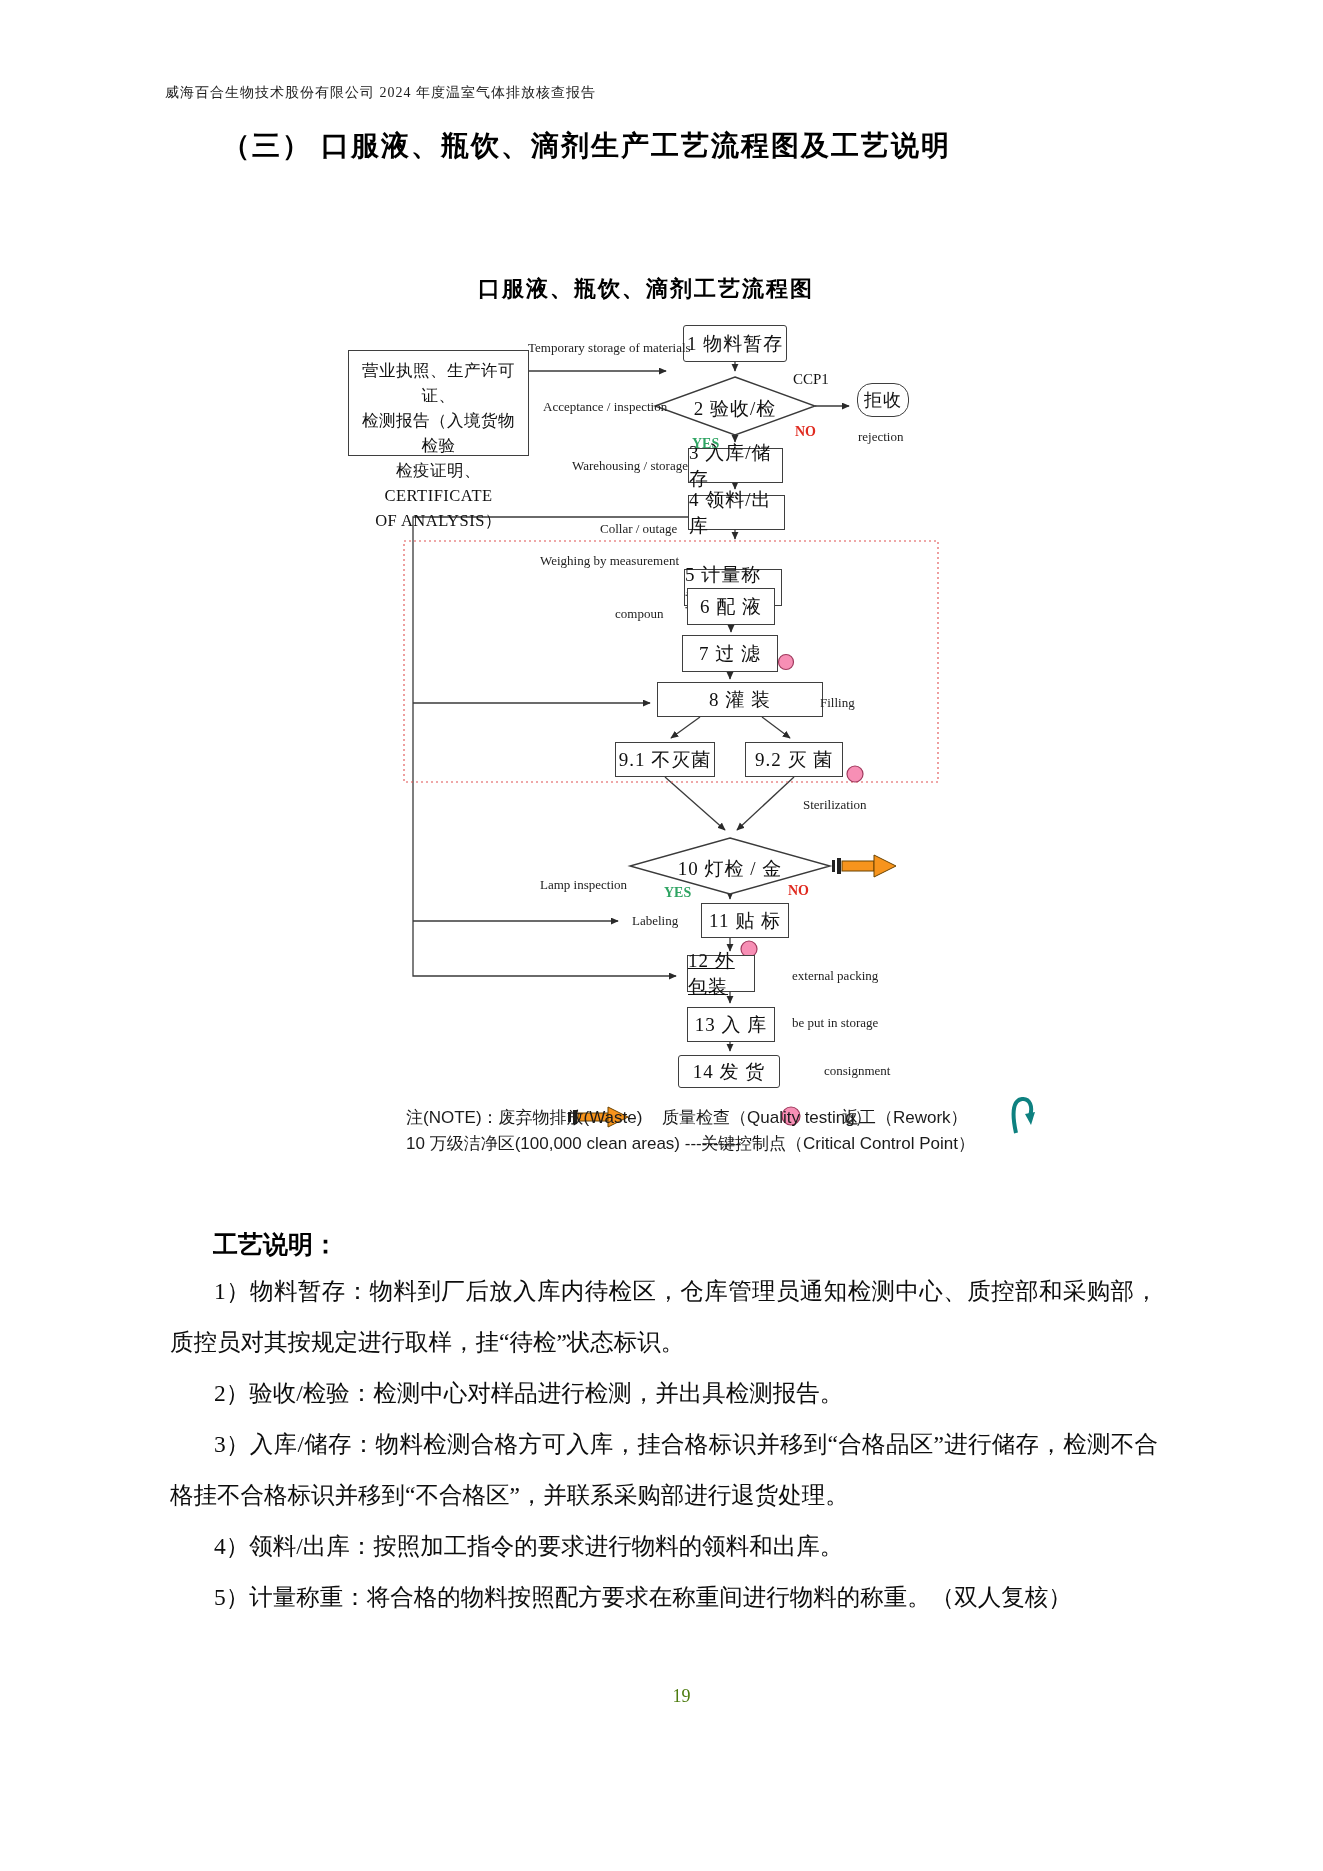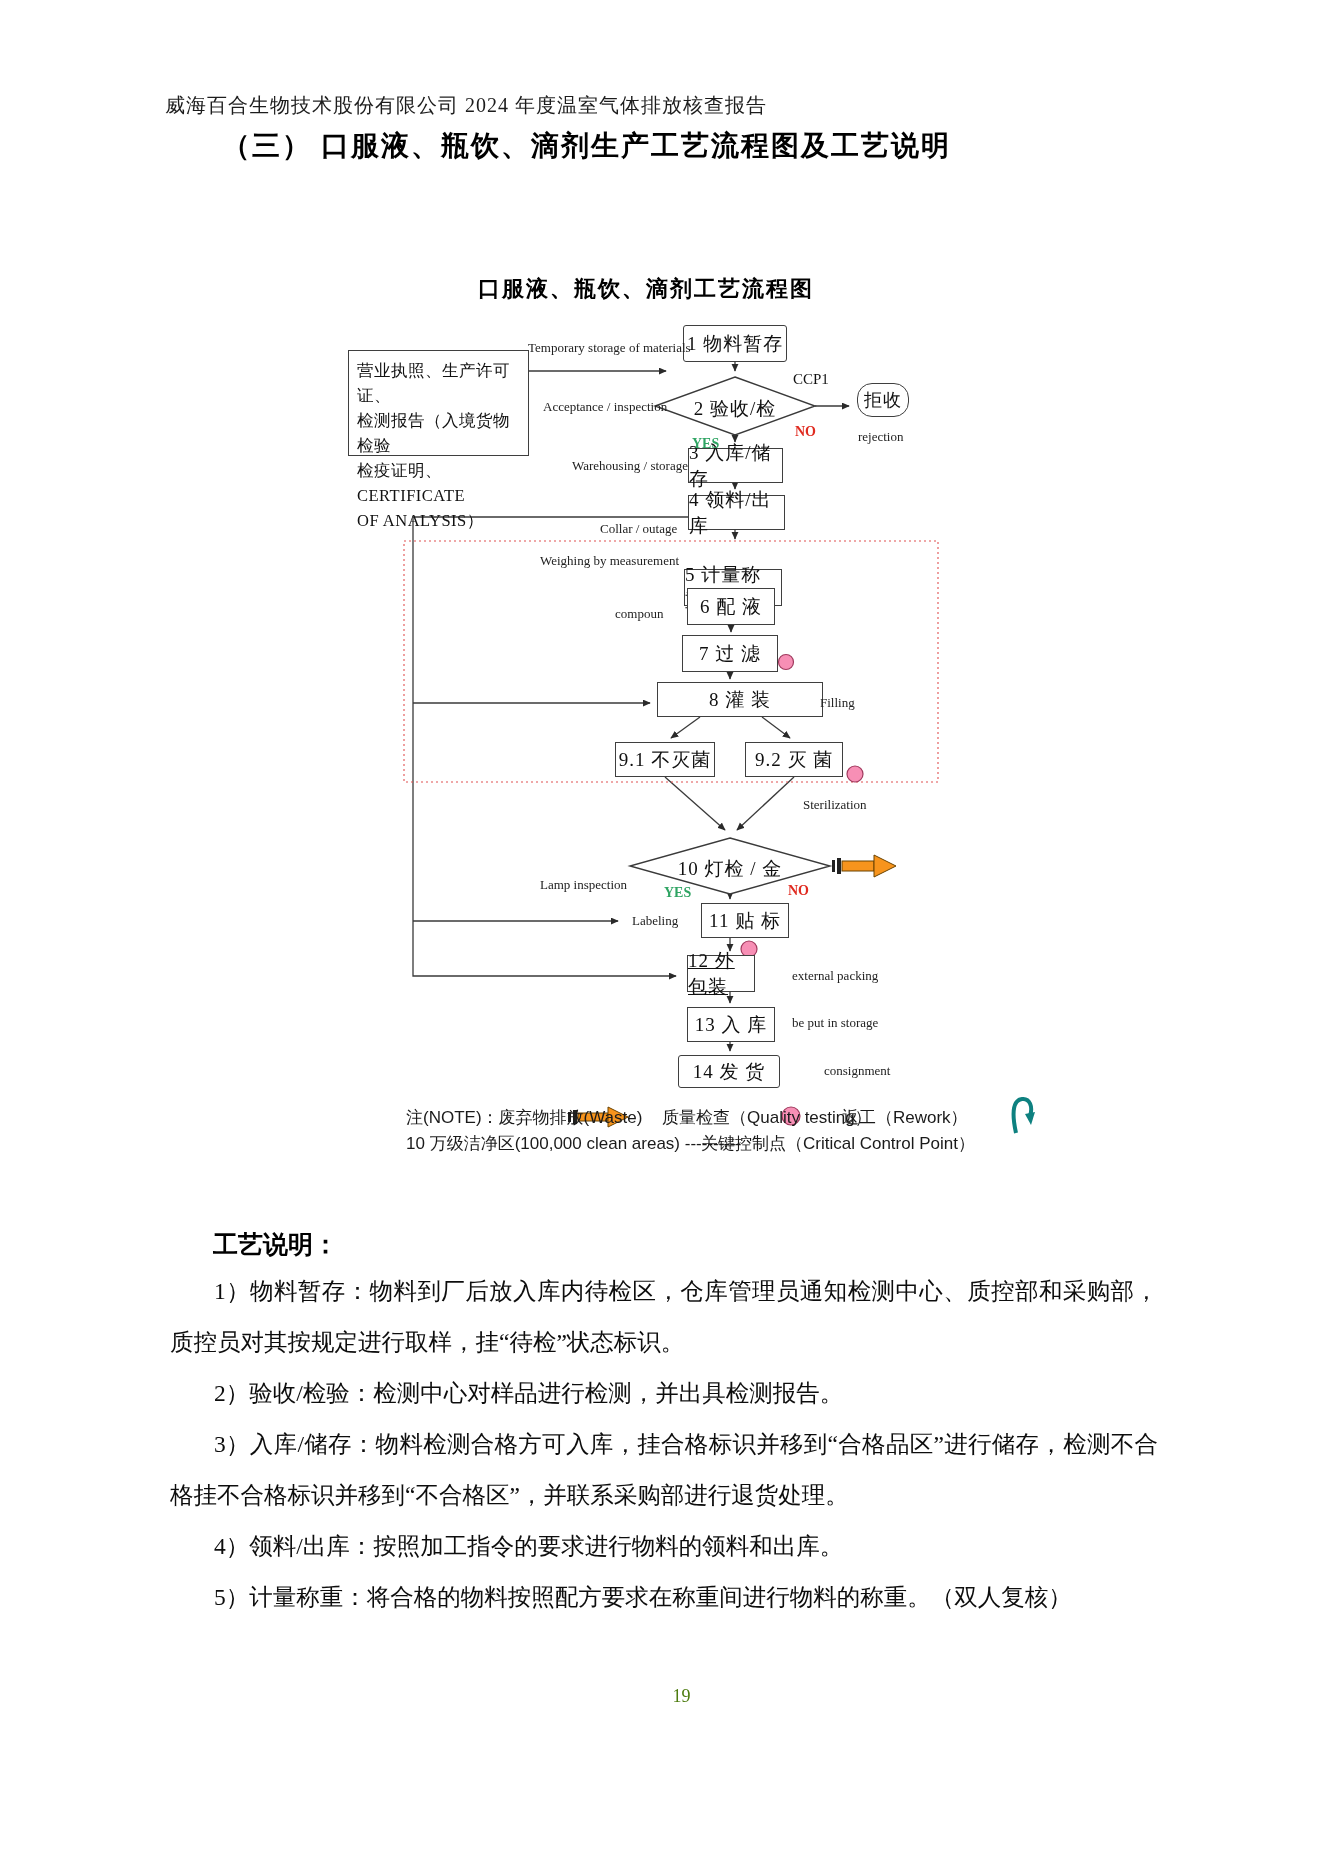--- a/index.html
+++ b/index.html
@@ -1,26 +1,26 @@
 <!DOCTYPE html>
 <html><head>
 <meta charset="utf-8">
 <style>
   html,body{margin:0;padding:0;background:#fff;}
   #page{position:relative;width:1323px;height:1871px;background:#ffffff;overflow:hidden;
         font-family:"Liberation Serif",serif;color:#111;}
-  .hdr{position:absolute;left:165px;top:92px;font-size:20px;letter-spacing:1px;color:#1c1c1c;}
+  .hdr{position:absolute;left:165px;top:84px;font-size:14px;letter-spacing:1px;color:#1c1c1c;}
   .sec-title{position:absolute;left:222px;top:127px;font-size:28px;font-weight:bold;letter-spacing:2px;color:#000;}
   .flow-title{position:absolute;left:478px;top:274px;font-size:22px;font-weight:bold;letter-spacing:2px;color:#000;}
   .fc-svg{position:absolute;left:0;top:0;z-index:1;}
   .fc-box{position:absolute;border:1.4px solid #3f3f3f;background:#fff;display:flex;align-items:center;justify-content:center;
           font-size:19px;letter-spacing:1px;color:#101010;z-index:2;box-sizing:border-box;}
   .round{border-radius:3px;}
   .src-box{position:absolute;left:348px;top:350px;width:181px;height:106px;border:1.6px solid #3f3f3f;background:#fff;
-           box-sizing:border-box;padding:7px 8px;font-size:16.5px;line-height:25px;white-space:pre-line;z-index:2;letter-spacing:0.5px;}
+           box-sizing:border-box;padding:7px 8px;font-size:16.5px;line-height:25px;white-space:pre-line;z-index:2;letter-spacing:0.5px;text-align:center;}
   .dtext{position:absolute;z-index:2;text-align:center;font-size:19px;letter-spacing:1px;color:#101010;}
   .lbl{position:absolute;z-index:2;font-size:13px;color:#222;white-space:nowrap;}
   .lbl15{position:absolute;z-index:2;font-size:15px;color:#111;white-space:nowrap;}
   .yes{position:absolute;z-index:2;font-size:14px;font-weight:600;white-space:nowrap;}
   .no{position:absolute;z-index:2;font-size:14px;font-weight:600;white-space:nowrap;}
   .leg{position:absolute;z-index:2;font-family:"Liberation Sans",sans-serif;font-size:17px;color:#1a1a1a;white-space:nowrap;margin-left:24px;}
   .desc-h{position:absolute;left:213px;top:1228px;font-family:"Liberation Sans",sans-serif;font-size:25px;font-weight:bold;color:#000;}
   .desc{position:absolute;left:170px;top:1266px;width:988px;font-size:23.5px;line-height:51px;text-align:justify;color:#0d0d0d;}
   .desc p{margin:0;text-indent:44px;}
   .pageno{position:absolute;left:8px;top:1686px;width:100%;text-align:center;font-size:18px;color:#4d7c0f;padding-left:12px;}

